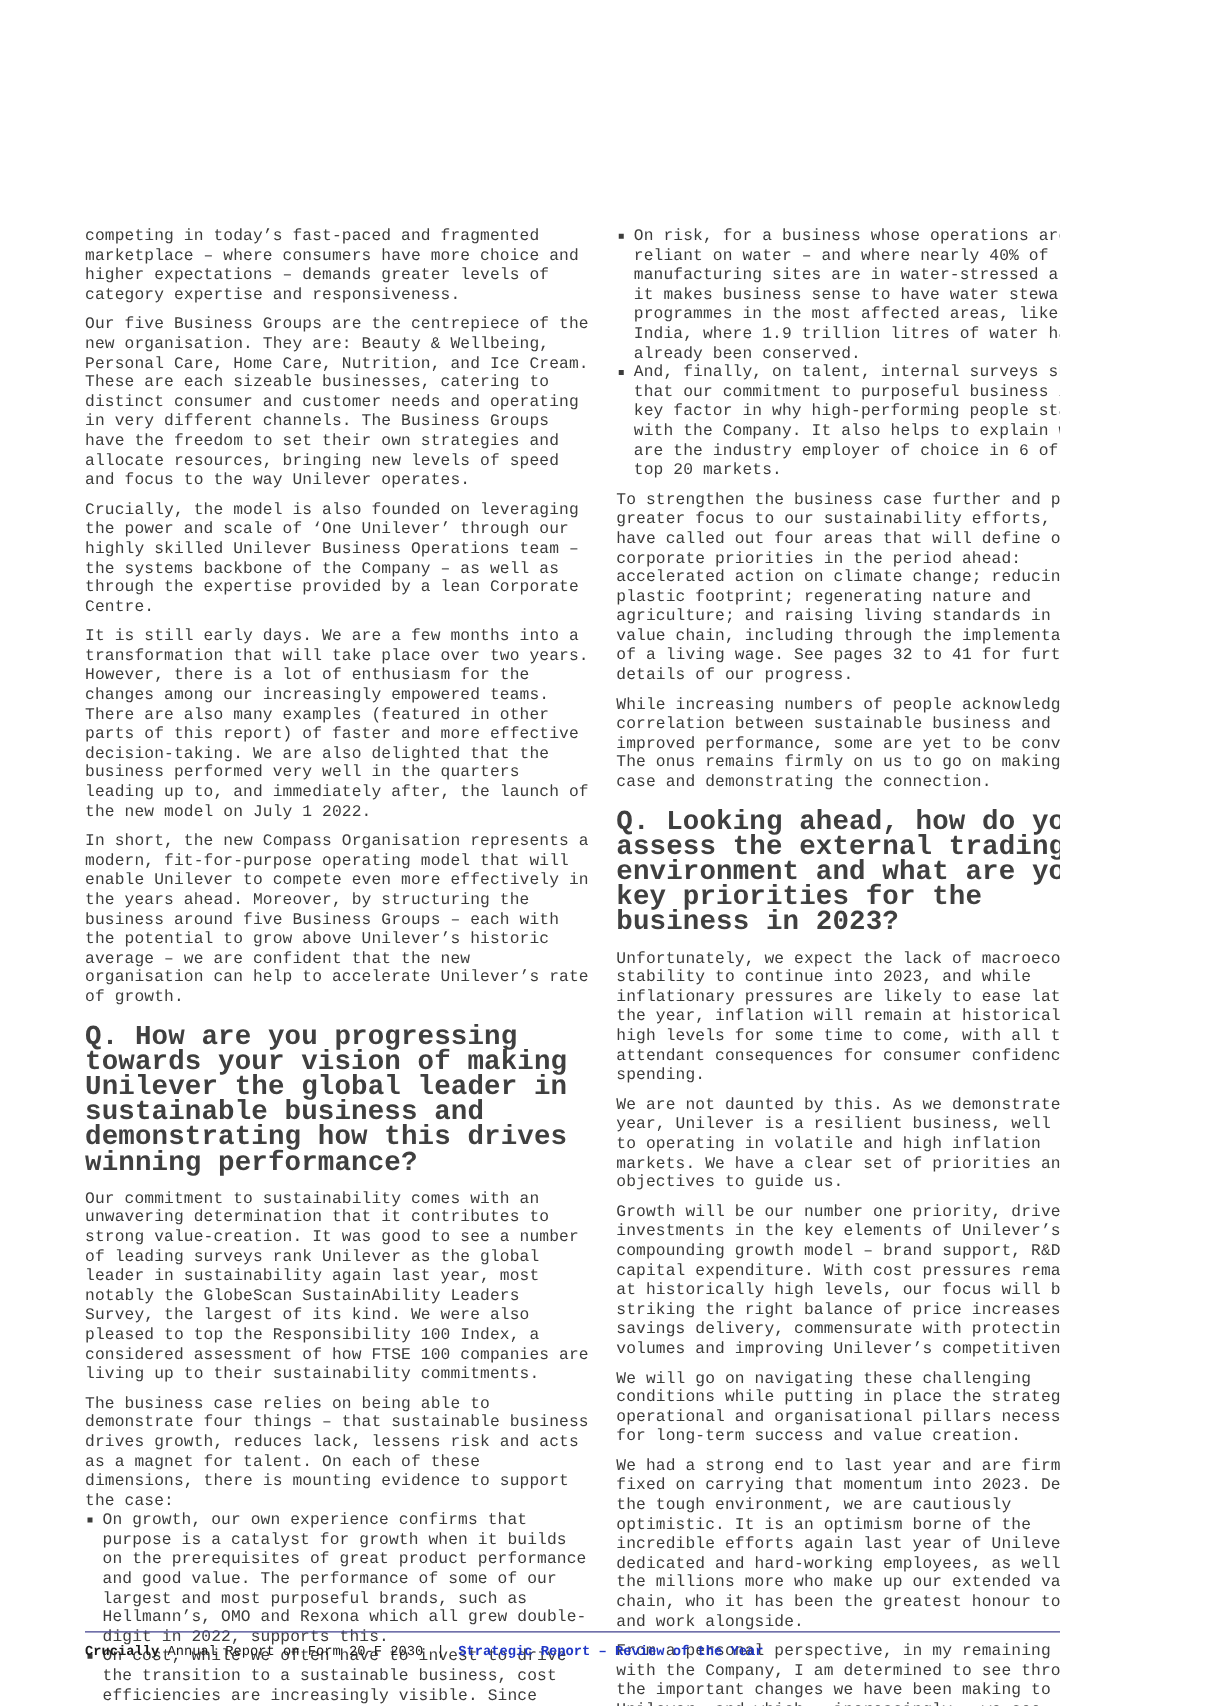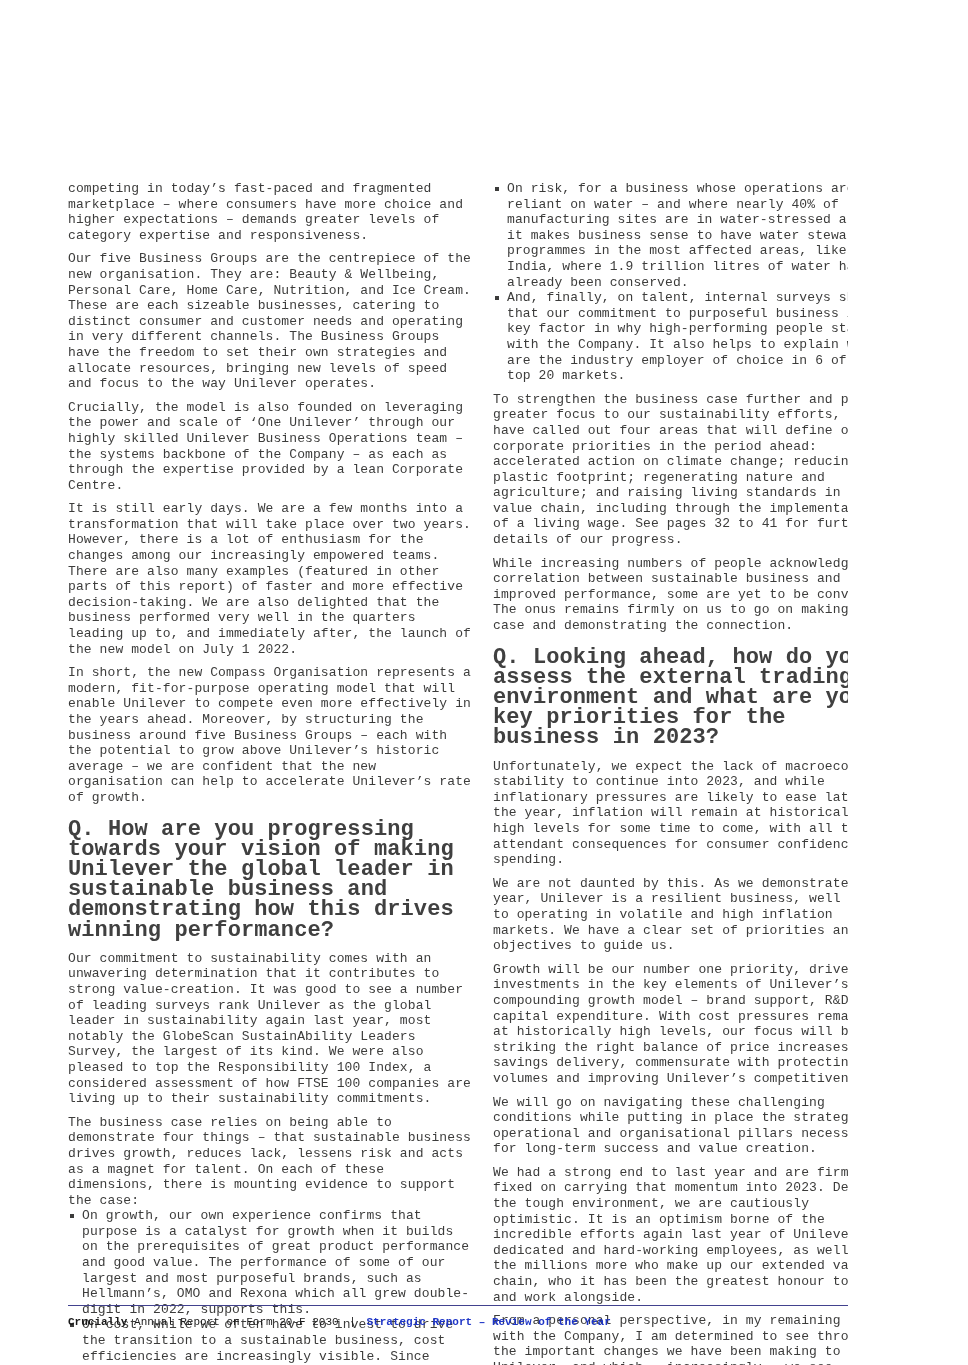--- a/index.html
+++ b/index.html
@@ -93,21 +93,21 @@
 </head>
 <body>
 
 <div class="page">
 
   <div class="content">
 
     <div class="col">
       <p>competing in today’s fast-paced and fragmented marketplace – where consumers have more choice and higher expectations – demands greater levels of category expertise and responsiveness.</p>
       <p>Our five Business Groups are the centrepiece of the new organisation. They are: Beauty &amp; Wellbeing, Personal Care, Home Care, Nutrition, and Ice Cream. These are each sizeable businesses, catering to distinct consumer and customer needs and operating in very different channels. The Business Groups have the freedom to set their own strategies and allocate resources, bringing new levels of speed and focus to the way Unilever operates.</p>
-      <p>Crucially, the model is also founded on leveraging the power and scale of ‘One Unilever’ through our highly skilled Unilever Business Operations team – the systems backbone of the Company – as each as through the expertise provided by a lean Corporate Centre.</p>
+      <p>Crucially, the model is also founded on leveraging the power and scale of ‘One Unilever’ through our highly skilled Unilever Business Operations team – the systems backbone of the Company – as well as through the expertise provided by a lean Corporate Centre.</p>
       <p>It is still early days. We are a few months into a transformation that will take place over two years. However, there is a lot of enthusiasm for the changes among our increasingly empowered teams. There are also many examples (featured in other parts of this report) of faster and more effective decision-taking. We are also delighted that the business performed very well in the quarters leading up to, and immediately after, the launch of the new model on July 1 2022.</p>
       <p>In short, the new Compass Organisation represents a modern, fit-for-purpose operating model that will enable Unilever to compete even more effectively in the years ahead. Moreover, by structuring the business around five Business Groups – each with the potential to grow above Unilever’s historic average – we are confident that the new organisation can help to accelerate Unilever’s rate of growth.</p>
       <h2 class="question">Q. How are you progressing towards your vision of making Unilever the global leader in sustainable business and demonstrating how this drives winning performance?</h2>
       <p>Our commitment to sustainability comes with an unwavering determination that it contributes to strong value-creation. It was good to see a number of leading surveys rank Unilever as the global leader in sustainability again last year, most notably the GlobeScan SustainAbility Leaders Survey, the largest of its kind. We were also pleased to top the Responsibility 100 Index, a considered assessment of how FTSE 100 companies are living up to their sustainability commitments.</p>
       <p class="tight">The business case relies on being able to demonstrate four things – that sustainable business drives growth, reduces lack, lessens risk and acts as a magnet for talent. On each of these dimensions, there is mounting evidence to support the case:</p>
       <ul class="bullets">
         <li>On growth, our own experience confirms that purpose is a catalyst for growth when it builds on the prerequisites of great product performance and good value. The performance of some of our largest and most purposeful brands, such as Hellmann’s, OMO and Rexona which all grew double-digit in 2022, supports this.</li>
         <li>On cost, while we often have to invest to drive the transition to a sustainable business, cost efficiencies are increasingly visible. Since 2008, we have avoided costs of around €2.4 billion from energy and water efficiency measures in our factories.</li>
       </ul>
     </div>

